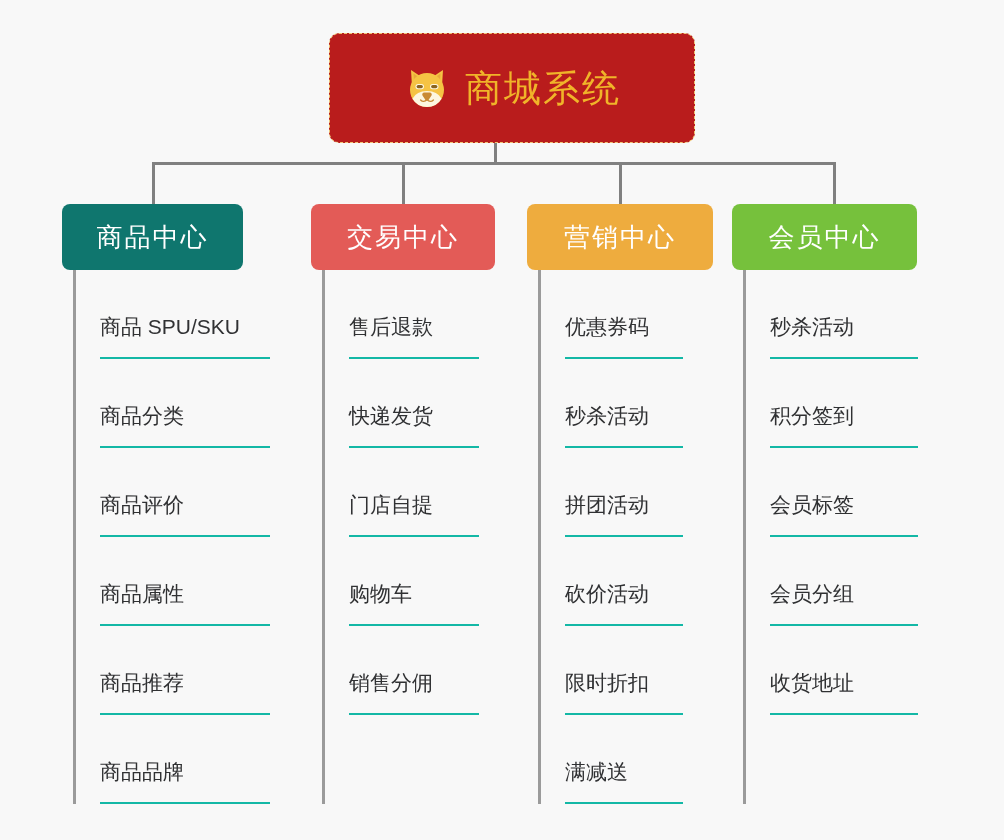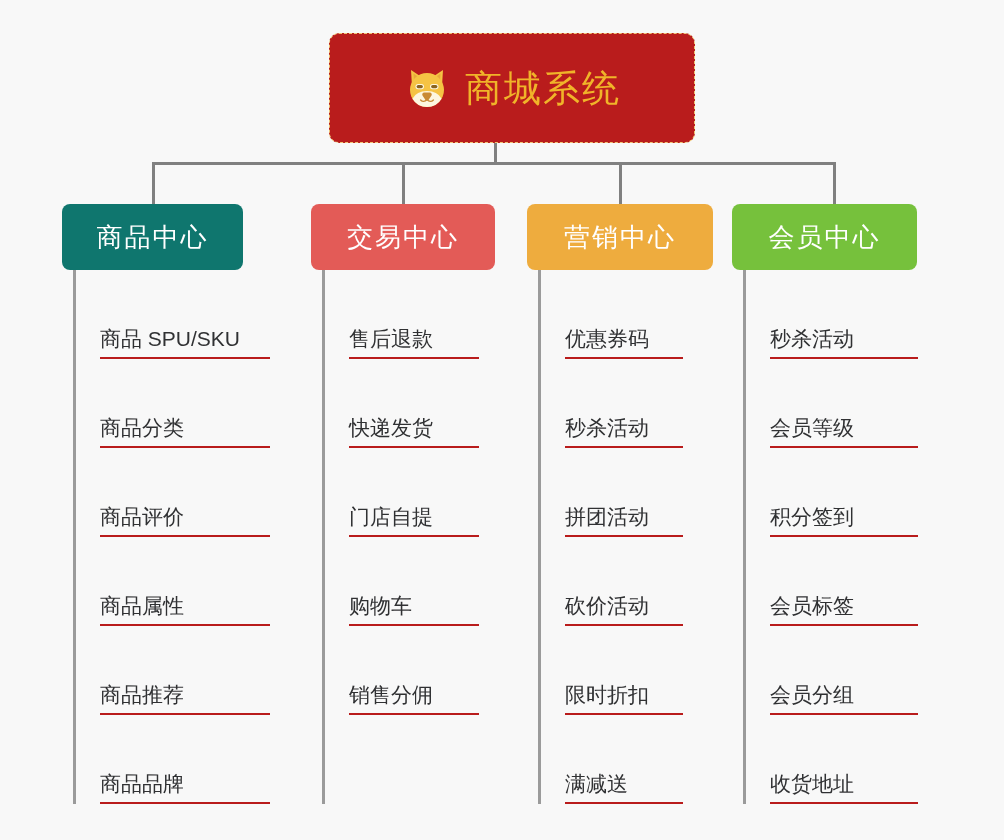--- a/index.html
+++ b/index.html
@@ -91,22 +91,22 @@
     height: 89px;
     display: flex;
     align-items: flex-end;
     padding-left: 38px;
     box-sizing: border-box;
   }
   .leaf-label {
     font-size: 21px;
     color: #303133;
     line-height: 1.1;
-    padding-bottom: 7px;
-    border-bottom: 2px solid #b91c1c;
+    padding-bottom: 19px;
+    border-bottom: 2px solid #14b8a6;
     white-space: nowrap;
     display: inline-block;
     min-width: 118px;
   }
 
   
   .branch-products  { left: 62px;  width: 236px; }
   .branch-products  .branch-header { width: 181px; background: #0f766e; }
   .branch-trade     { left: 311px; width: 210px; }
   .branch-trade     .branch-header { width: 184px; background: #e35b57; }
@@ -234,23 +234,20 @@
   <div class="branch branch-member">
     <div class="branch-header">
       <span>会员中心</span>
     </div>
     <div class="branch-spine" style="height:534px;"></div>
     <ul class="leaf-list">
       <li class="leaf-item">
           <span class="leaf-label">秒杀活动</span>
         </li>
       <li class="leaf-item">
-          <span class="leaf-label">会员等级</span>
-        </li>
-      <li class="leaf-item">
           <span class="leaf-label">积分签到</span>
         </li>
       <li class="leaf-item">
           <span class="leaf-label">会员标签</span>
         </li>
       <li class="leaf-item">
           <span class="leaf-label">会员分组</span>
         </li>
       <li class="leaf-item">
           <span class="leaf-label">收货地址</span>

